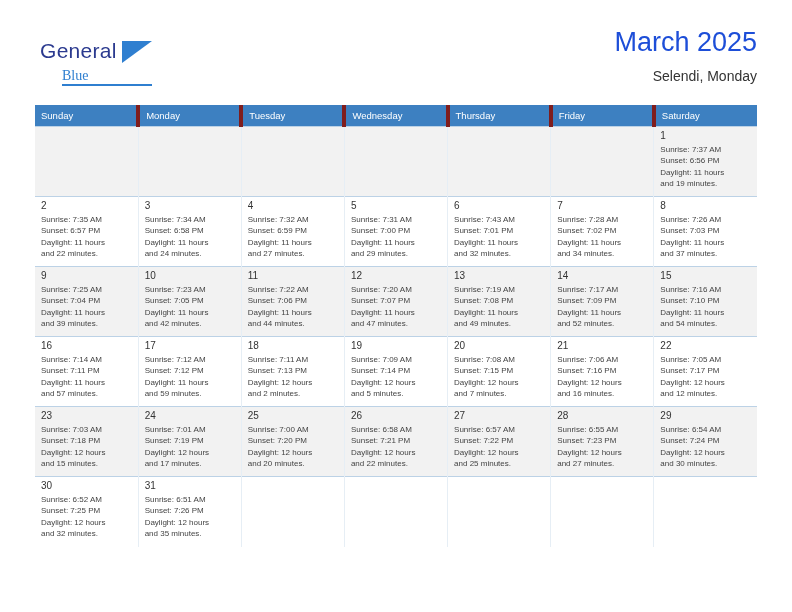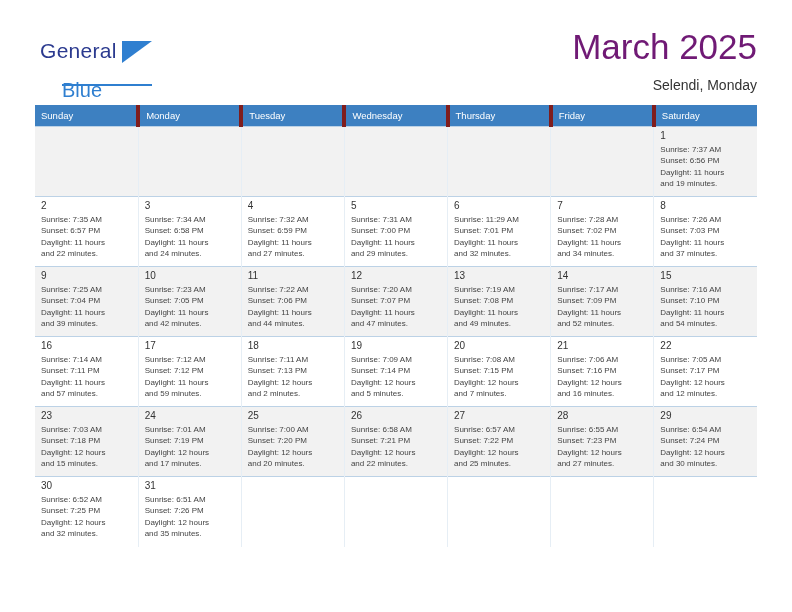--- a/index.html
+++ b/index.html
@@ -26,47 +26,48 @@
     left: 5px; top: 12px;
     width: 180px; height: 50px;
   }
   .logo-general {
     font-size: 21px;
     color: #2b3a8f;
     letter-spacing: .3px;
     line-height: 1;
   }
   .logo-blue {
-    font-size: 20px;
+    font-size: 14px;
     color: #2f7fd0;
     line-height: 1;
-    margin-top: 19px;
+    margin-top: 8px;
     margin-left: 22px;
+    font-family: Liberation Serif, serif;
   }
   .logo-tri {
     position: absolute;
     left: 82px; top: 1px;
     width: 0; height: 0;
     border-left: 30px solid #2f7fd0;
     border-bottom: 22px solid transparent;
   }
   .logo-underline {
     position: absolute;
     left: 22px; top: 44px;
     width: 90px; height: 2px;
     background: #2f7fd0;
   }
   .title-wrap {
     position: absolute;
     right: 0; top: 0;
     text-align: right;
   }
   .month-title {
-    font-size: 35px;
-    color: #701a75;
+    font-size: 27px;
+    color: #1d4ed8;
     line-height: 1.1;
     text-align: center;
   }
   .location {
     font-size: 14px;
     color: #333333;
     margin-top: 10px;
   }
   
   .calendar {
@@ -191,21 +192,21 @@
             <div class="info">
               <span>Sunrise: 7:31 AM</span>
               <span>Sunset: 7:00 PM</span>
               <span>Daylight: 11 hours</span>
               <span>and 29 minutes.</span>
             </div>
           </td>
           <td>
             <span class="daynum">6</span>
             <div class="info">
-              <span>Sunrise: 11:29 AM</span>
+              <span>Sunrise: 7:43 AM</span>
               <span>Sunset: 7:01 PM</span>
               <span>Daylight: 11 hours</span>
               <span>and 32 minutes.</span>
             </div>
           </td>
           <td>
             <span class="daynum">7</span>
             <div class="info">
               <span>Sunrise: 7:28 AM</span>
               <span>Sunset: 7:02 PM</span>

